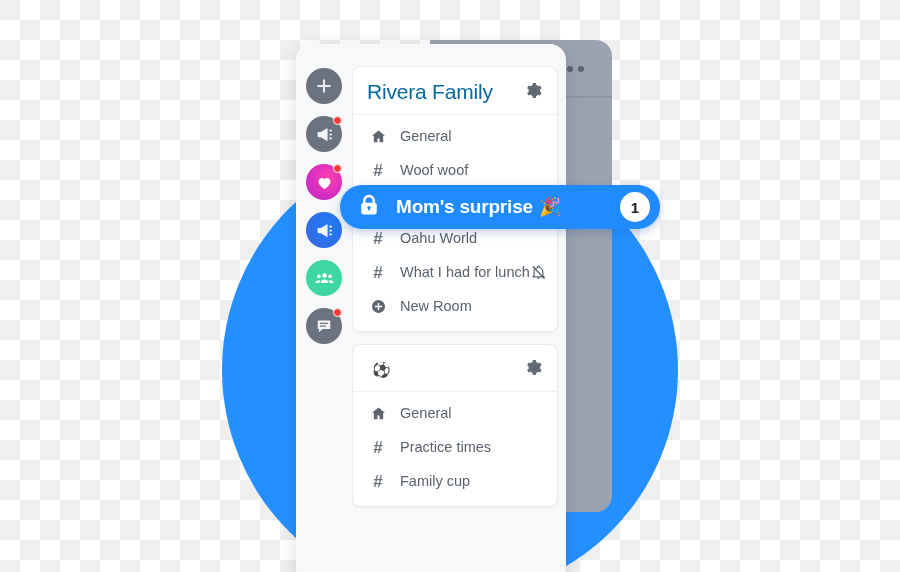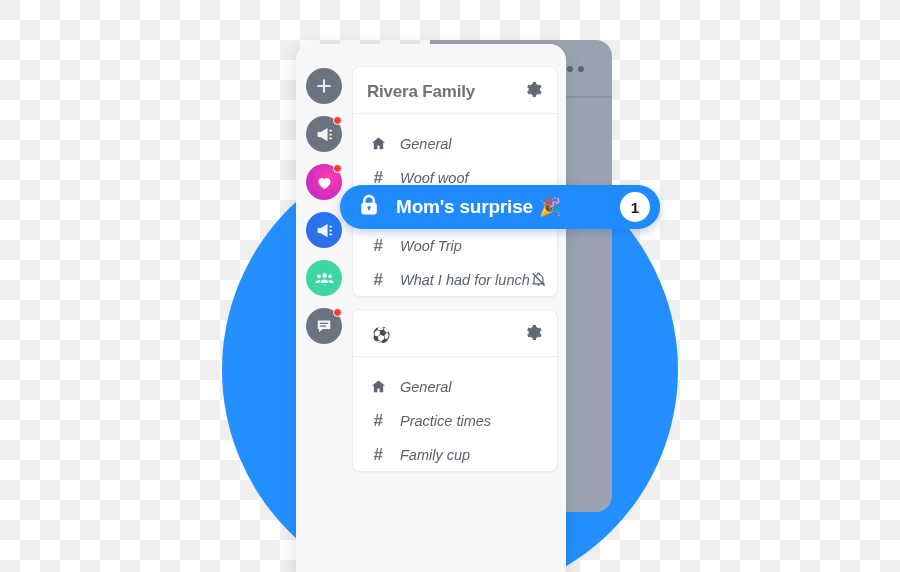--- a/index.html
+++ b/index.html
@@ -134,37 +134,36 @@
     box-shadow: 0 1px 2px rgba(30,40,60,.05);
   }
   .card-head {
     display: flex;
     align-items: center;
     padding: 13px 14px 10px 14px;
     border-bottom: 1px solid #eceff2;
     margin: 0 0 4px 0;
   }
   .card-title {
-    font-size: 17px;
-    font-weight: bold;
-    color: #737373;
+    font-size: 21px;
+    font-weight: normal;
+    color: #0369a1;
     letter-spacing: -.2px;
     white-space: nowrap;
   }
   .title-emoji { font-size: 15px; margin-left: 5px; }
   .gear { margin-left: auto; cursor: pointer; }
 
   
   .room {
     display: flex;
-    align-items: flex-end;
+    align-items: center;
     height: 34px;
     padding: 0 12px 0 14px;
     cursor: pointer;
-    font-style: italic;
   }
   .room-icon {
     width: 22px;
     flex: 0 0 22px;
     display: flex;
     align-items: center;
     justify-content: center;
     color: #5c6570;
   }
   .hash {
@@ -342,37 +341,46 @@
               <rect x="5" y="10" width="14" height="10.6" rx="2" fill="#5c6570"></rect>
             </svg>
           </span>
           <span class="room-label">Mom's surprise</span>
         </div>
 
         <div class="room">
           <span class="room-icon">
               <span class="hash">#</span>
             </span>
-          <span class="room-label">Woof Trip</span>
+          <span class="room-label">Oahu World</span>
         </div>
 
         <div class="room">
           <span class="room-icon">
               <span class="hash">#</span>
             </span>
           <span class="room-label">What I had for lunch</span>
           <span class="room-trailing">
             <svg width="17" height="17" viewBox="0 0 24 24" aria-hidden="true">
               <path d="M12 21.2a2 2 0 0 0 2-2h-4a2 2 0 0 0 2 2z" fill="#5c6570"></path>
               <path d="M18.2 16.3v-5a6.2 6.2 0 0 0-4.7-6V4.6a1.5 1.5 0 1 0-3 0v.7a6.2 6.2 0 0 0-4.7 6v5L4 18.1h16z" fill="none" stroke="#5c6570" stroke-width="1.7" stroke-linejoin="round"></path>
               <path d="M4.4 3.8 20 20" stroke="#5c6570" stroke-width="2" stroke-linecap="round"></path>
             </svg>
           </span>
         </div>
 
+        <div class="room">
+          <span class="room-icon">
+            <svg width="17" height="17" viewBox="0 0 24 24" aria-hidden="true">
+              <circle cx="12" cy="12" r="9.2" fill="#5c6570"></circle>
+              <path d="M12 7.6v8.8M7.6 12h8.8" stroke="#ffffff" stroke-width="2.1" stroke-linecap="round"></path>
+            </svg>
+          </span>
+          <span class="room-label">New Room</span>
+        </div>
       </div>
 
       <div class="card">
         <div class="card-head">
           <span class="title-emoji">⚽</span>
           <span class="gear">
             <svg width="19" height="19" viewBox="0 0 24 24" aria-hidden="true">
               <path d="M12 8.2a3.8 3.8 0 1 0 0 7.6 3.8 3.8 0 0 0 0-7.6zm0 5.6a1.8 1.8 0 1 1 0-3.6 1.8 1.8 0 0 1 0 3.6z" fill="#5c6570"></path>
               <path d="M20.3 13.6a8.6 8.6 0 0 0 0-3.2l2-1.3-1.9-3.3-2.2.9a8.4 8.4 0 0 0-2.8-1.6L15 2.6H11.2l-.4 2.5a8.4 8.4 0 0 0-2.8 1.6l-2.2-.9L3.9 9.1l2 1.3a8.6 8.6 0 0 0 0 3.2l-2 1.3 1.9 3.3 2.2-.9a8.4 8.4 0 0 0 2.8 1.6l.4 2.5H15l.4-2.5a8.4 8.4 0 0 0 2.8-1.6l2.2.9 1.9-3.3z" fill="#5c6570" opacity=".95"></path>
             </svg>

